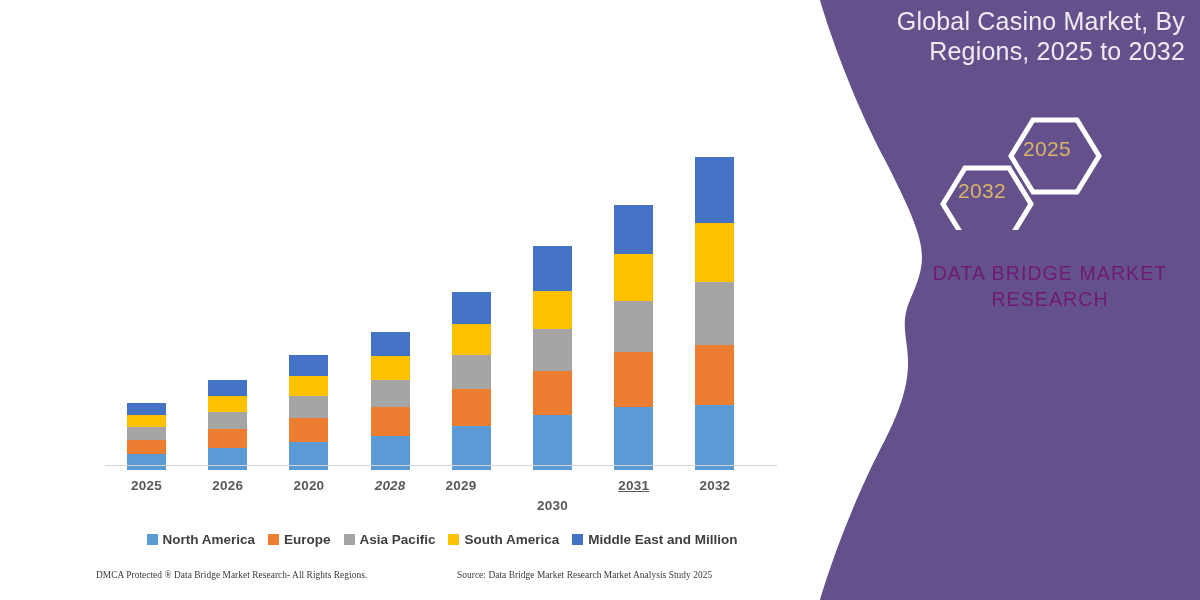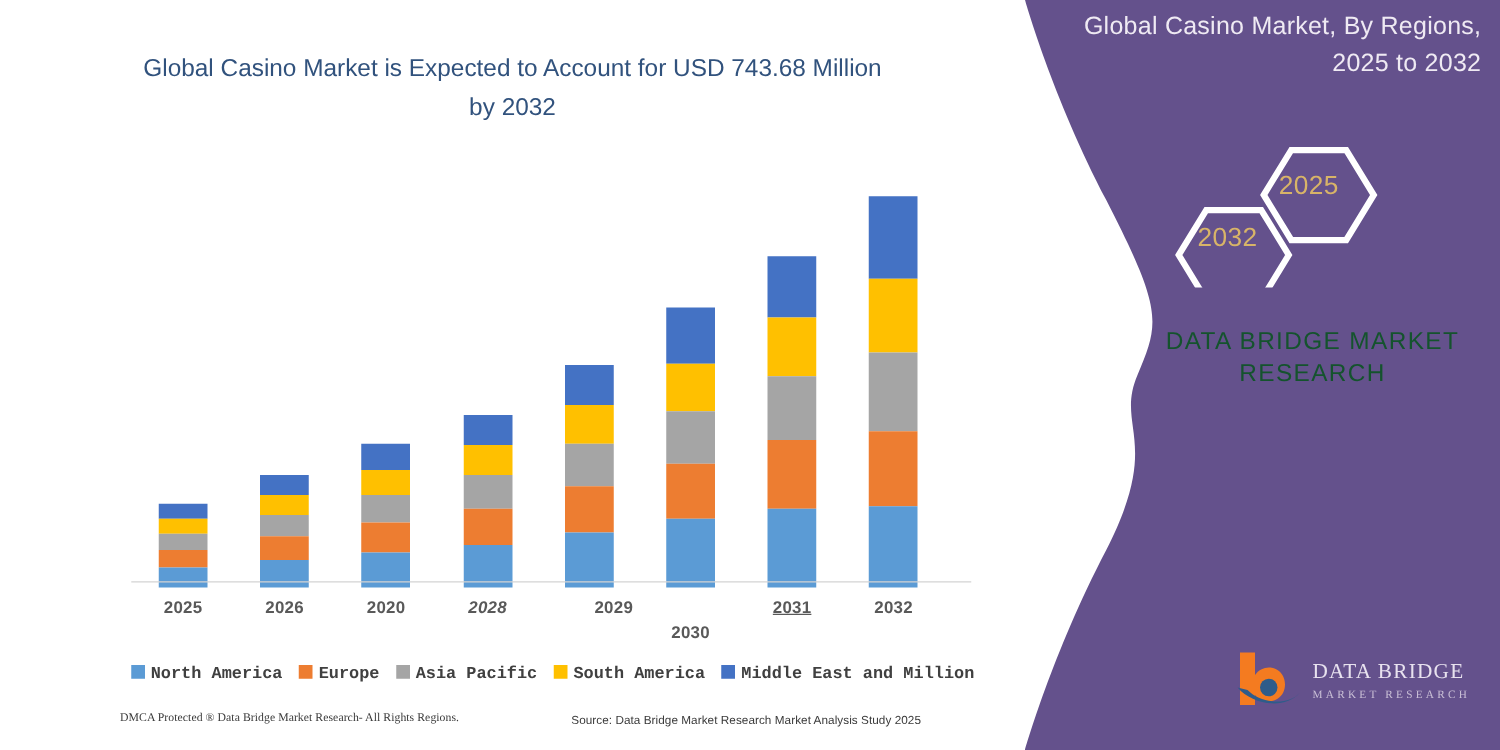--- a/index.html
+++ b/index.html
@@ -15,41 +15,41 @@
   
   #purple-panel{
     position:absolute;top:0;left:780px;width:420px;height:600px;
   }
   #purple-panel svg{display:block;}
 
   .panel-title{
     position:absolute;left:845px;top:6px;width:340px;
     text-align:right;
     color:#efeaf3;
-    font-size:20px;line-height:30px;
+    font-size:25px;line-height:30px;
     letter-spacing:.2px;
     font-weight:400;
   }
 
   .hexwrap{position:absolute;left:925px;top:112px;width:190px;height:118px;}
   .hexwrap svg{display:block;}
   .hex-label{
     position:absolute;
     color:#d8b468;
     font-size:21px;
     font-weight:400;
     letter-spacing:.3px;
   }
   #hex-label-2032{left:958px;top:179px;}
   #hex-label-2025{left:1023px;top:137px;}
 
   .brand-text{
     position:absolute;left:905px;top:260px;width:290px;
     text-align:center;
-    color:#14532d;
+    color:#701a75;
     font-size:19.5px;line-height:26px;
     letter-spacing:1.1px;
     font-weight:400;
   }
 
   
   #logo{position:absolute;left:988px;top:520px;width:200px;height:48px;}
   #logo svg{display:block;}
 
   
@@ -80,34 +80,34 @@
     position:absolute;top:0;width:60px;text-align:center;
     color:#595959;font-size:13.5px;font-weight:bold;letter-spacing:.2px;
   }
 
   
   #legend{
     position:absolute;left:112px;top:532px;width:660px;
     display:flex;align-items:center;justify-content:center;
     gap:13px;
   }
-  .legend-item{display:flex;gap:5px;font-family:Liberation Mono, monospace;}
+  .legend-item{display:flex;align-items:center;gap:5px;}
   .legend-swatch{width:11px;height:11px;display:block;}
   .legend-label{color:#404040;font-size:13.5px;font-weight:bold;white-space:nowrap;}
 
   
   .footer-left{
     position:absolute;left:96px;top:570px;
     color:#3a3a3a;font-size:9.4px;letter-spacing:.05px;
     font-family:"Liberation Serif", serif;
   }
   .footer-right{
     position:absolute;left:457px;top:570px;
     color:#3a3a3a;font-size:9.4px;letter-spacing:.05px;
-    font-family:Liberation Sans, sans-serif;
+    font-family:Liberation Serif, serif;
   }
 </style>
 </head>
 <body>
 
 <div id="stage">
 
   <div id="purple-panel">
     <svg width="420" height="600" viewBox="0 0 420 600" xmlns="http://www.w3.org/2000/svg">
       <path id="panel-shape" d="M 420,0 L 40,0 C 40,0 62,78 105,160 C 150,248 148,258 130,300 C 112,342 150,352 105,440 C 62,522 40,600 40,600 L 420,600 Z" fill="#64518C"></path>
@@ -120,33 +120,21 @@
     <svg width="190" height="118" viewBox="0 0 190 118" xmlns="http://www.w3.org/2000/svg">
       <polygon points="18,92 40,56 84,56 106,92 84,128 40,128" fill="none" stroke="#ffffff" stroke-width="5"></polygon>
       <polygon points="86,44 108,8 152,8 174,44 152,80 108,80" fill="none" stroke="#ffffff" stroke-width="5"></polygon>
     </svg>
   </div>
   <div class="hex-label" id="hex-label-2032">2032</div>
   <div class="hex-label" id="hex-label-2025">2025</div>
 
   <div class="brand-text">DATA BRIDGE MARKET RESEARCH</div>
 
-  <div id="logo">
-    <svg width="200" height="48" viewBox="0 0 200 48" xmlns="http://www.w3.org/2000/svg">
-      <g>
-        <path d="M4,2 L16,2 L16,20 C20,14 28,12 34,16 C42,21 42,34 34,39 C28,43 19,41 16,36 L16,44 L4,44 Z" fill="#F47B20"></path>
-        <path d="M2,30 C14,44 40,48 52,34 C44,44 22,44 10,32 Z" fill="#2E5C8A"></path>
-        <circle cx="27" cy="30" r="7" fill="#2E5C8A"></circle>
-      </g>
-      <text x="62" y="22" font-family="Liberation Serif, serif" font-size="17" fill="#e8e2ef" letter-spacing="1">DATA BRIDGE</text>
-      <text x="62" y="38" font-family="Liberation Serif, serif" font-size="9" fill="#c9bfd6" letter-spacing="2.6">MARKET RESEARCH</text>
-    </svg>
-  </div>
-
-  <div class="chart-title">Global Casino Market is Expected to Account for USD 743.68 Million by 2032</div>
+
 
   <div id="plot">
       <div class="bar-group" style="left: 27px;">
         <div class="seg" title="North America 2025" style="height: 16px; background: rgb(91, 155, 213);"></div>
         <div class="seg" title="Europe 2025" style="height: 14px; background: rgb(237, 125, 49);"></div>
         <div class="seg" title="Asia Pacific 2025" style="height: 13px; background: rgb(165, 165, 165);"></div>
         <div class="seg" title="South America 2025" style="height: 12px; background: rgb(255, 192, 0);"></div>
         <div class="seg" title="Middle East and Africa 2025" style="height: 12px; background: rgb(68, 114, 196);"></div>
       </div>
       <div class="bar-group" style="left: 108.2px;">
@@ -198,21 +186,21 @@
         <div class="seg" title="South America 2032" style="height: 59px; background: rgb(255, 192, 0);"></div>
         <div class="seg" title="Middle East and Africa 2032" style="height: 66px; background: rgb(68, 114, 196);"></div>
       </div>
     </div>
   <div class="axis-line"></div>
   <div class="xlabels">
       <div class="xlabel" style="left: 16.5px;">2025</div>
       <div class="xlabel" style="left: 97.7px;">2026</div>
       <div class="xlabel" style="left: 178.9px;">2020</div>
       <div class="xlabel" style="left: 260.1px; font-style: italic;">2028</div>
-      <div class="xlabel" style="left: 361px;">2029</div>
+      <div class="xlabel" style="left: 331px;">2029</div>
       <div class="xlabel" style="left: 422.5px; margin-top: 20px;">2030</div>
       <div class="xlabel" style="left: 503.7px; text-decoration: underline;">2031</div>
       <div class="xlabel" style="left: 584.9px;">2032</div>
     </div>
 
   <div id="legend">
       <div class="legend-item">
         <span class="legend-swatch" style="background: rgb(91, 155, 213);"></span>
         <span class="legend-label">North America</span>
       </div>

